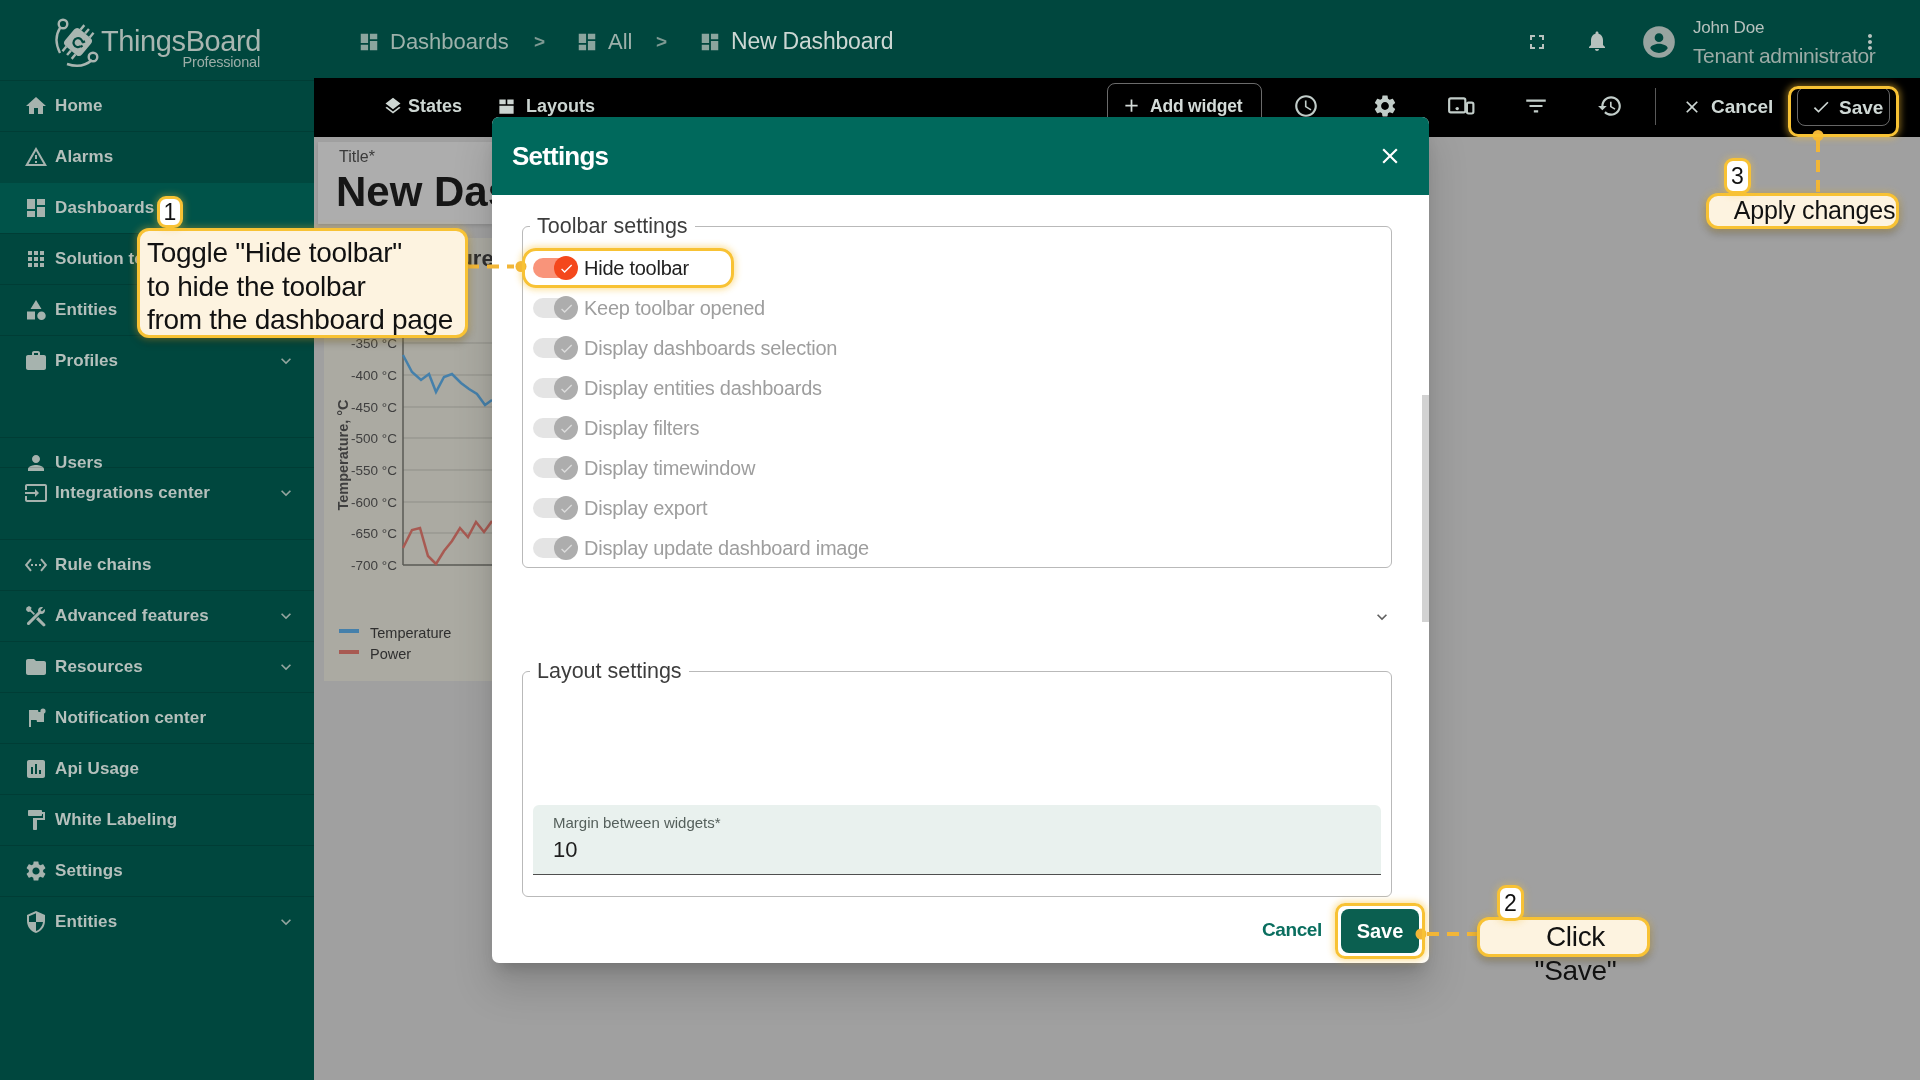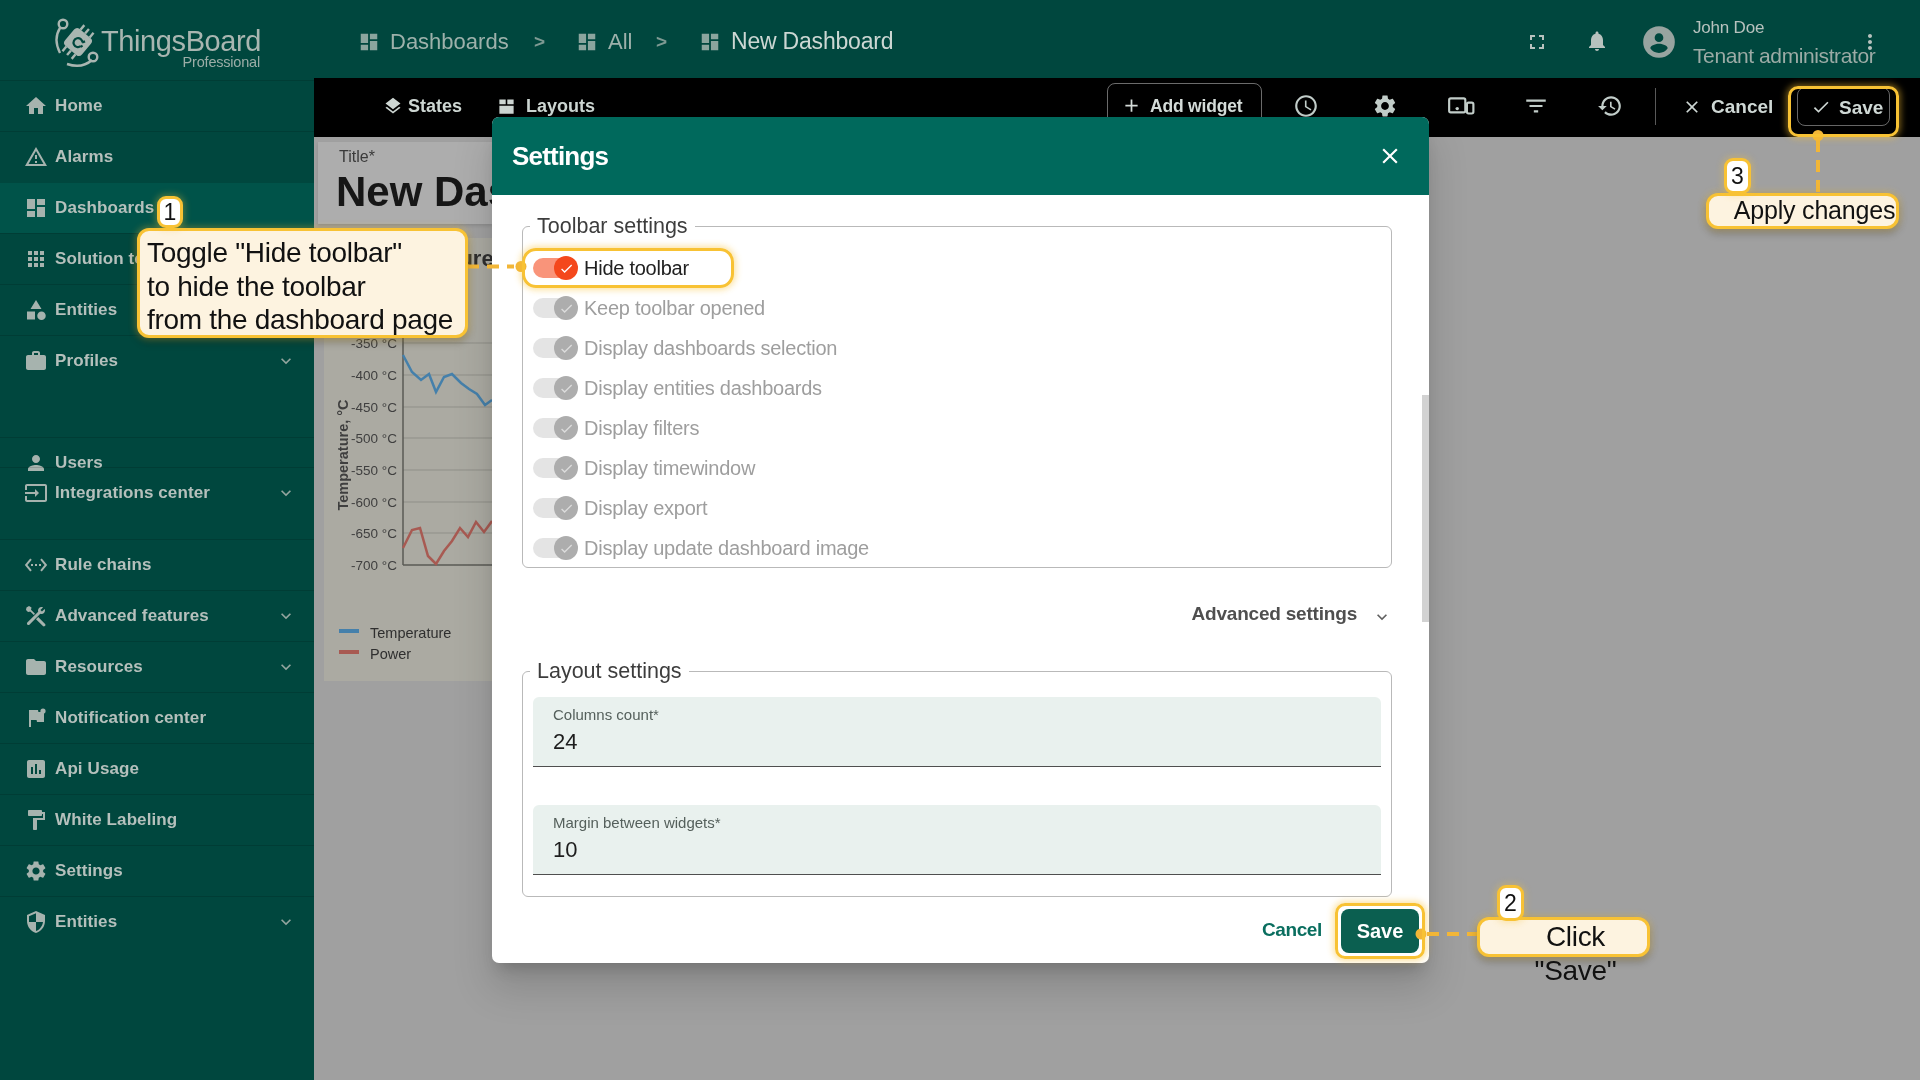--- a/index.html
+++ b/index.html
@@ -407,31 +407,26 @@
         <div class="tog">
           <div class="thumb">
             <svg width="15" height="15" viewBox="0 0 24 24" fill="#dcdcdc">
               <path d="M9 16.17L4.83 12l-1.42 1.41L9 19 21 7l-1.41-1.41z"></path>
             </svg>
           </div>
         </div>
         <div class="tog-lbl">Display update dashboard image</div>
       </div>
 
-    <div class="abs" style="left:0; top:486px; width:865px; text-align:right; font-size:19px; letter-spacing:-0.2px; font-weight:700; color:#4f4f4f;">Advanced settings</div>
     <svg class="abs" style="left:880px; top:490px;" width="20" height="20" viewBox="0 0 24 24" fill="#606060">
         <path d="M16.59 8.59L12 13.17 7.41 8.59 6 10l6 6 6-6z"></path>
       </svg>
 
     <div class="fieldset" style="left:30px; top:554px; width:870px; height:226px;"></div>
     <div class="legend" style="left:38px; top:554px;">Layout settings</div>
-    <div class="ffield" style="top:580px;">
-      <div class="flbl">Columns count*</div>
-      <div class="fval">24</div>
-    </div>
     <div class="ffield" style="top:688px;">
       <div class="flbl">Margin between widgets*</div>
       <div class="fval">10</div>
     </div>
 
     <div class="abs" style="left:770px; top:802px; font-size:19px; letter-spacing:-0.4px; font-weight:700; color:#0a6e5f;">Cancel</div>
     <div class="abs" style="left:849px; top:792px; width:78px; height:44px; background:#0b5f50; border-radius:8px; display:flex; align-items:center; justify-content:center; font-size:20px; font-weight:700; color:#fff;">Save</div>
 
     <div class="abs" style="left:930px; top:278px; width:7px; height:227px; background:#d2d2d2;"></div>
   </div>

